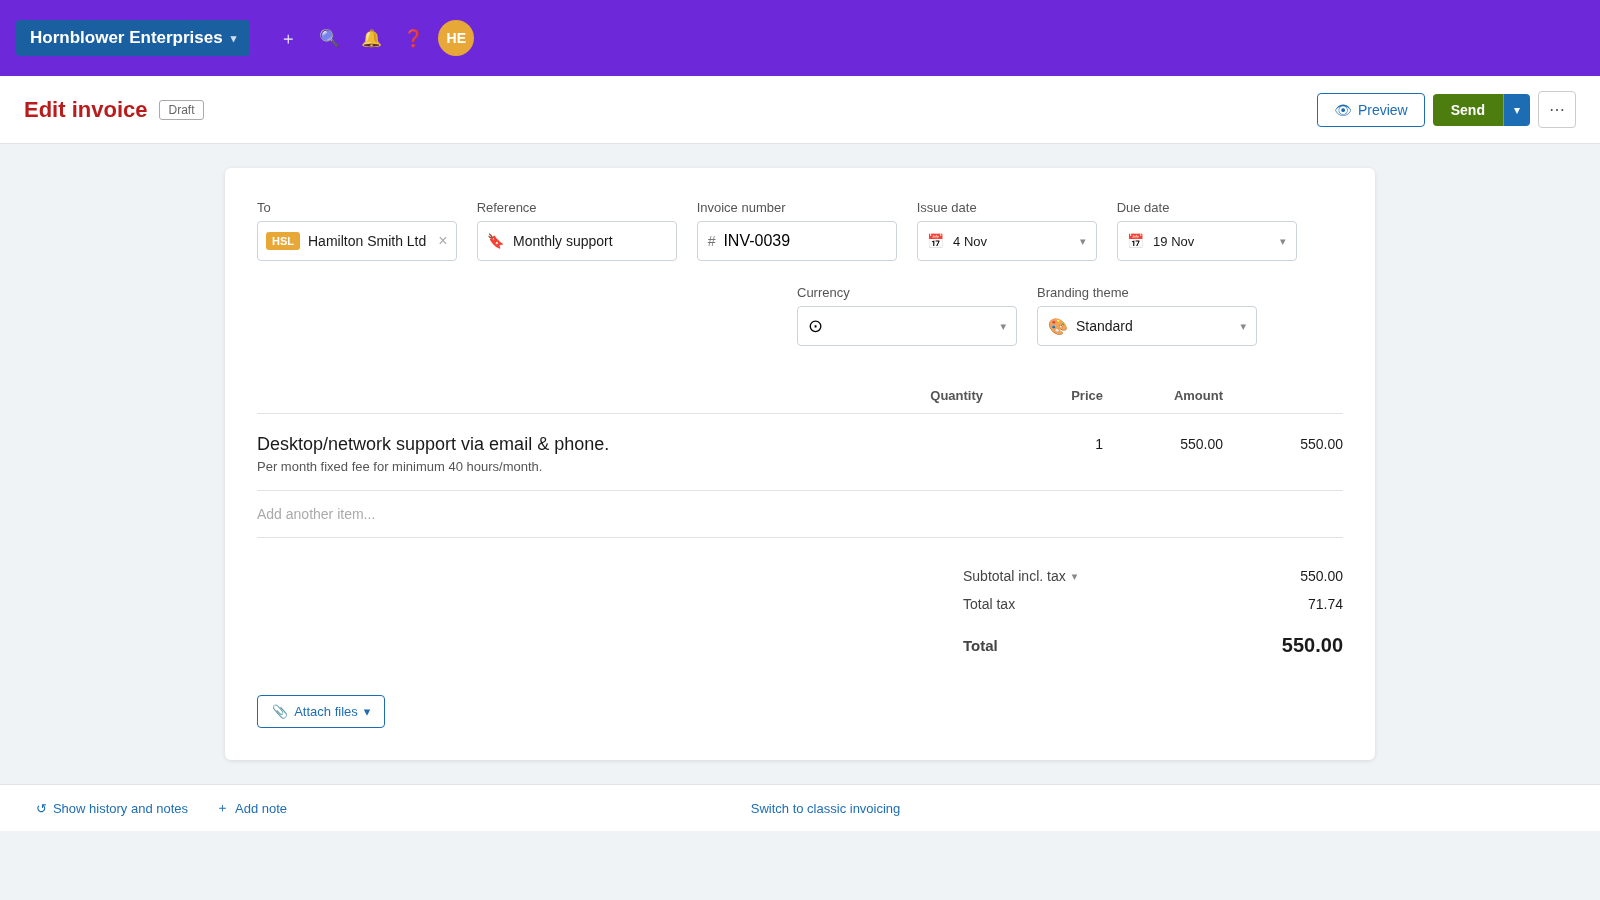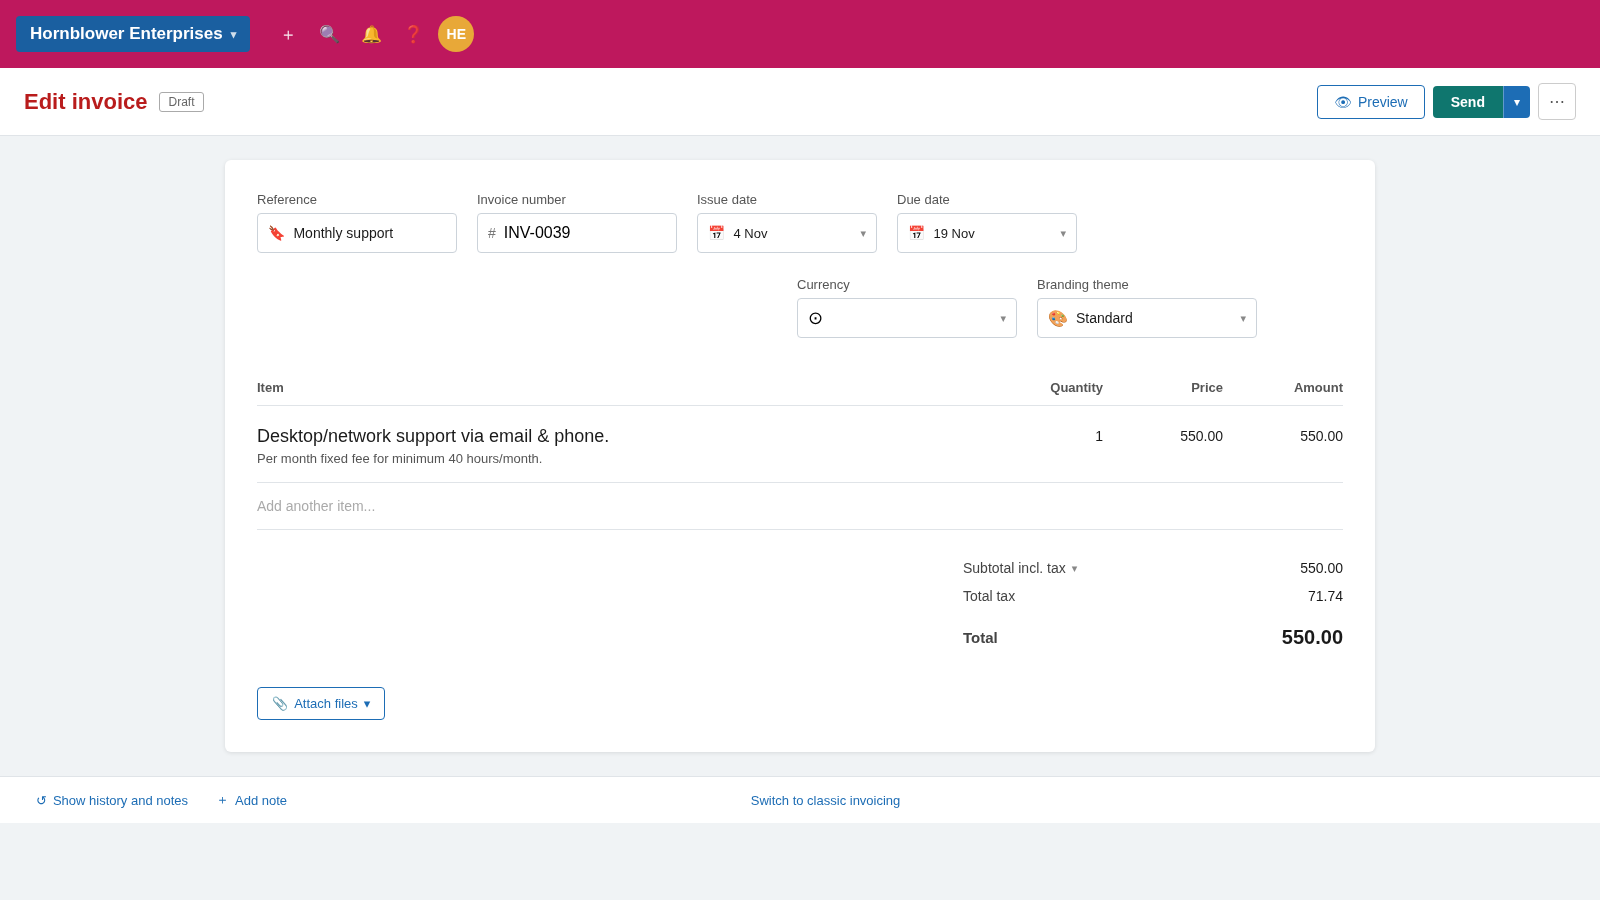--- a/index.html
+++ b/index.html
@@ -1,23 +1,23 @@
 <!DOCTYPE html>
 <html><head>
   <meta charset="utf-8">
   <style>
     * { box-sizing: border-box; margin: 0; padding: 0; }
     body { font-family: -apple-system, BlinkMacSystemFont, 'Segoe UI', sans-serif; background: #f0f3f5; min-height: 900px; }
 
     
     .navbar {
-      background: #be185d;
+      background: #6d28d9;
       display: flex;
       align-items: center;
-      height: 68px;
+      height: 76px;
       padding: 0 16px;
       position: relative;
     }
     .navbar-brand {
       background: #1a5fa0;
       color: #fff;
       font-size: 17px;
       font-weight: 600;
       padding: 8px 14px;
       border-radius: 4px;
@@ -92,21 +92,21 @@
       background: #fff;
       border: 1px solid #1d6db5;
       color: #1d6db5;
       padding: 8px 16px;
       border-radius: 4px;
       font-size: 14px;
       cursor: pointer;
       display: flex; align-items: center; gap: 6px;
     }
     .btn-send {
-      background: #0f766e;
+      background: #4d7c0f;
       color: #fff;
       border: none;
       padding: 8px 18px;
       border-radius: 4px 0 0 4px;
       font-size: 14px;
       font-weight: 600;
       cursor: pointer;
     }
     .btn-send-chevron {
       background: #1d6db5;
@@ -337,20 +337,28 @@
     </div>
     <button class="btn-more">⋯</button>
   </div>
 </div>
 
 <div class="main-content">
   <div class="invoice-card">
 
     <div class="form-row">
 
+      <div class="form-group">
+        <label class="form-label">To</label>
+        <div class="to-field">
+          <span class="to-badge">HSL</span>
+          <span class="to-name">Hamilton Smith Ltd</span>
+          <span class="to-close">×</span>
+        </div>
+      </div>
 
       <div class="form-group">
         <label class="form-label">Reference</label>
         <div class="ref-field">
           <span class="ref-icon">🔖</span>
           <span class="ref-text">Monthly support</span>
         </div>
       </div>
 
       <div class="form-group">
@@ -397,21 +405,20 @@
         <div class="theme-field">
           <span>🎨</span>
           <span style="flex:1;font-size:14px;color:#1a1a1a;">Standard</span>
           <span style="font-size:11px;color:#888;">▾</span>
         </div>
       </div>
     </div>
 
     <div class="items-table">
       <div class="items-header">
-        <div class="col">Item</div>
         <div class="col col-right">Quantity</div>
         <div class="col col-right">Price</div>
         <div class="col col-right">Amount</div>
       </div>
 
       <div class="item-row">
         <div>
           <div class="item-desc">Desktop/network support via email &amp; phone.</div>
           <div class="item-sub">Per month fixed fee for minimum 40 hours/month.</div>
         </div>

